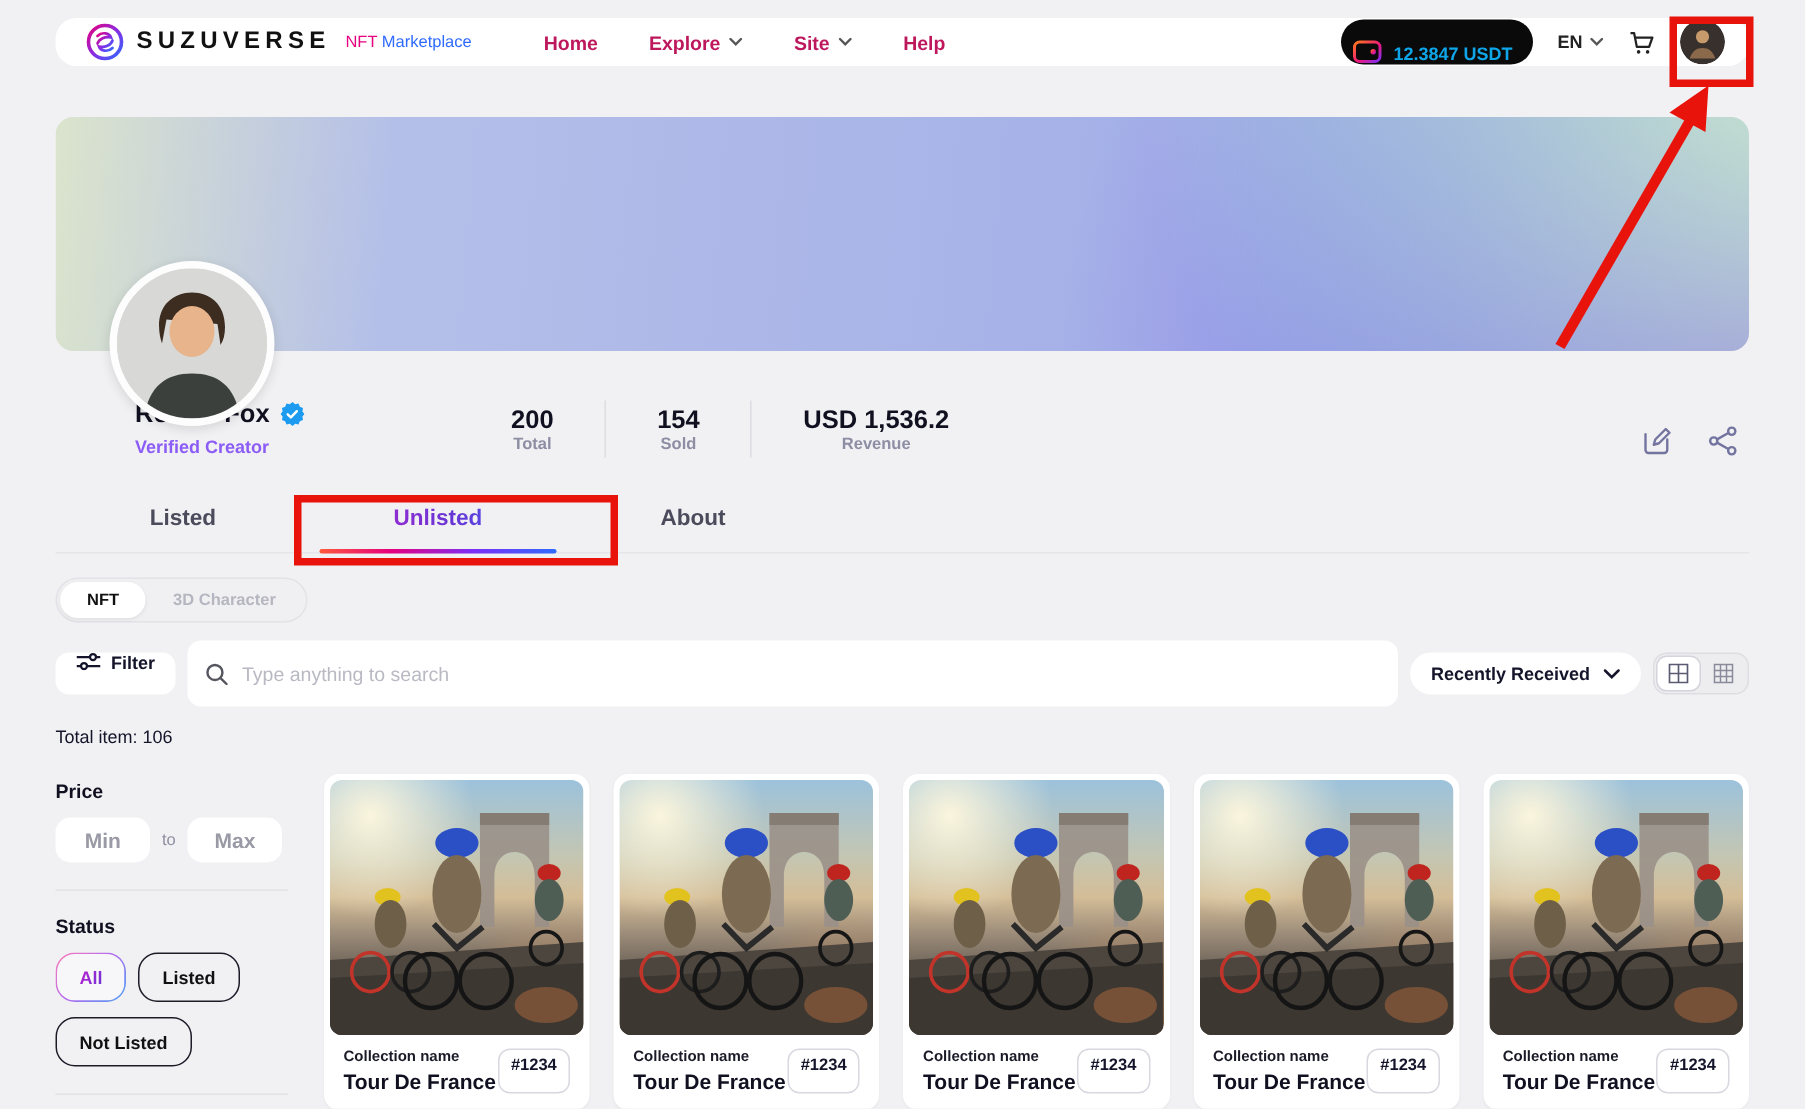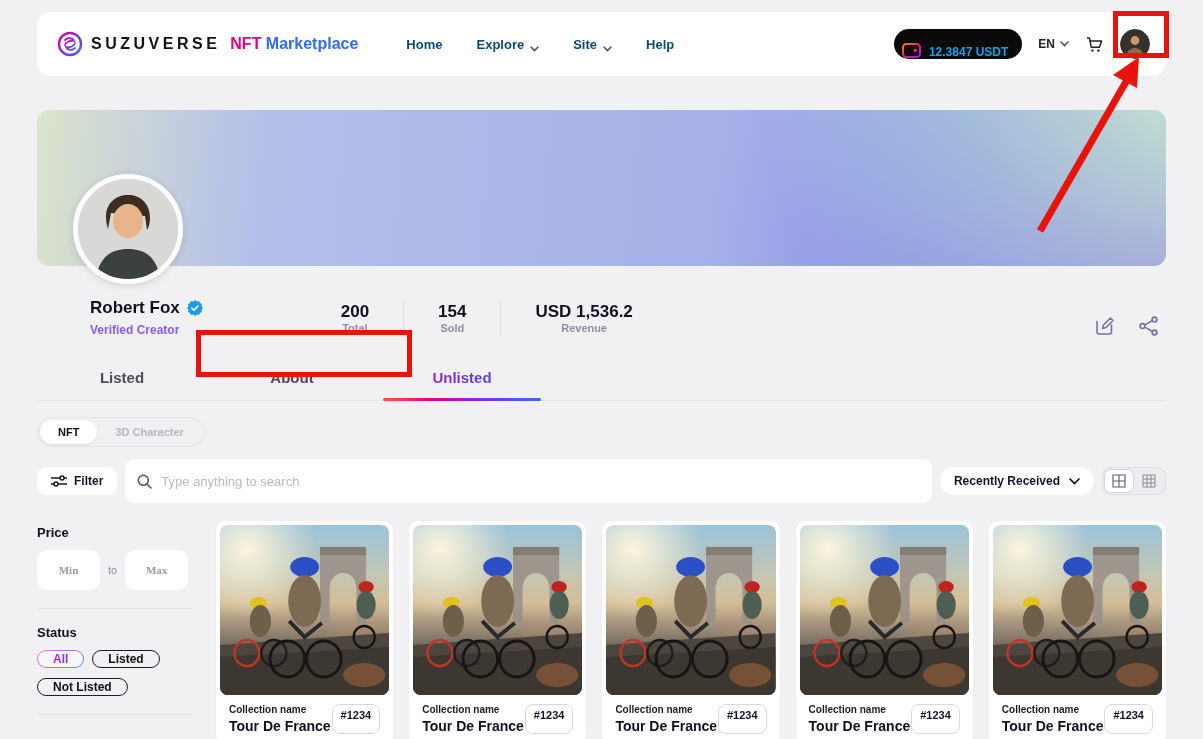--- a/index.html
+++ b/index.html
@@ -1,29 +1,29 @@
 <!DOCTYPE html>
 <html><head>
 <meta charset="utf-8">
 <style>
   * { margin:0; padding:0; box-sizing:border-box; }
   html,body { width:1203px; height:739px; overflow:hidden; background:#f1f1f3;
     font-family:"Liberation Sans", sans-serif; color:#14142b; position:relative; }
   .page { padding:0 37px; position:relative; }
 
   
-  .navbar { margin-top:12px; height:64px; background:#fff; border-radius:14px;
+  .navbar { margin-top:12px; height:32px; background:#fff; border-radius:14px;
     display:flex; align-items:center; padding:0 16px 0 20px; }
   .brand { display:flex; align-items:center; gap:8px; cursor:pointer; }
   .logo-icon { width:26px; height:26px; display:inline-flex; }
   .brand-name { font-size:16px; font-weight:700; letter-spacing:3.5px; color:#111; }
-  .brand-sub { font-size:16px; font-weight:700; margin-left:2px; }
+  .brand-sub { font-size:11px; font-weight:400; margin-left:2px; }
   .pink { color:#e6007e; } .blue { color:#2f6bff; }
   nav { display:flex; align-items:center; gap:34px; margin-left:48px; }
-  .nav-link { font-size:13px; font-weight:600; color:#0c4a6e; display:flex; align-items:flex-end; gap:6px; cursor:pointer; }
+  .nav-link { font-size:13px; font-weight:600; color:#be185d; display:flex; align-items:center; gap:6px; cursor:pointer; }
   .chev { display:inline-flex; }
   .nav-right { margin-left:auto; display:flex; align-items:center; gap:16px; }
   .wallet-pill { background:#0a0a0a; color:#0ea5e9; border-radius:16px; height:30px;
     display:flex; align-items:flex-end; gap:7px; padding:0 14px 0 8px; font-size:12px; font-weight:700; cursor:pointer; }
   .lang { font-size:12px; font-weight:700; color:#222; display:flex; align-items:center; gap:5px; cursor:pointer; }
   .cart-btn { display:inline-flex; cursor:pointer; }
   .nav-avatar { width:30px; height:30px; border-radius:50%; overflow:hidden; cursor:pointer; display:inline-flex; }
 
   
   .banner { margin-top:34px; height:156px; border-radius:12px;
@@ -60,47 +60,47 @@
     border-radius:2px; background:linear-gradient(90deg,#ff5a3c,#e6007e 30%,#7b2ff7 65%,#2f6bff 100%); }
 
   
   .type-toggle { margin-top:16px; display:inline-flex; background:#f0f0f3; border:1px solid #e2e2e8;
     border-radius:16px; padding:2px; }
   .type-btn { border-radius:14px; padding:6px 18px; font-size:11px; font-weight:700; color:#b6b6c0; cursor:pointer; }
   .type-btn.active { background:#fff; color:#111; box-shadow:0 1px 3px rgba(0,0,0,.08); }
 
   
   .toolbar { margin-top:12px; display:flex; align-items:center; gap:8px; }
-  .filter-btn { background:#fff; border-radius:9px; height:28px; display:flex; align-items:center;
+  .filter-btn { background:#fff; border-radius:9px; height:28px; display:flex; 
     gap:7px; padding:0 14px; font-size:12px; font-weight:700; cursor:pointer; }
   .searchbar { background:#fff; border-radius:9px; height:44px; flex:1; display:flex; align-items:center;
     gap:9px; padding:16px 12px; }
   .searchbar input { border:none; outline:none; flex:1; font-size:13px; font-family:inherit; color:#333; background:transparent; }
   .searchbar input::placeholder { color:#b9b9c3; }
   .sort-pill { background:#fff; border-radius:15px; height:28px; display:flex; align-items:center;
     gap:9px; padding:0 14px; font-size:12px; font-weight:700; color:#14142b; cursor:pointer; }
   .view-toggle { background:#ededf0; border:1px solid #dddde3; border-radius:9px; display:flex; padding:1px; }
   .view-btn { width:30px; height:24px; display:flex; align-items:center; justify-content:center;
     border-radius:7px; cursor:pointer; }
   .view-btn.active { background:#fff; border:1px solid #d4d4dc; }
 
   .total-line { margin-top:13px; font-size:12px; font-weight:500; color:#14142b; }
 
   
   .main { display:flex; margin-top:18px; gap:24px; }
   .side { width:155px; flex:none; }
   .f-head { font-size:13px; font-weight:700; color:#101020; margin:4px 0 10px; }
   .price-row { display:flex; align-items:center; gap:8px; }
-  .price-input { width:63px; height:40px; background:#fff; border:none; border-radius:10px;
-    text-align:center; font-size:11px; font-family:Liberation Serif, serif; color:#333; outline:none; }
+  .price-input { width:63px; height:30px; background:#fff; border:none; border-radius:10px;
+    text-align:center; font-size:14px; font-family:Liberation Sans, sans-serif; color:#333; outline:none; }
   .price-input::placeholder { color:#9a9aa6; font-weight:600; }
   .to-lbl { font-size:11px; color:#8d8da0; }
   .hdiv { height:1px; background:#e2e2e7; margin:18px 0 16px; }
   .pill-row { display:flex; gap:8px; flex-wrap:wrap; }
-  .pill { height:18px; border-radius:13px; padding:0 15px; display:inline-flex; align-items:center;
+  .pill { height:33px; border-radius:13px; padding:0 15px; display:inline-flex; align-items:center;
     font-size:12px; font-weight:700; cursor:pointer; background:#f1f1f3; border:1.5px solid #1c1c28; color:#111; }
   .pill.grad { border:1.5px solid transparent;
     background:linear-gradient(#f7f7f9,#f7f7f9) padding-box, linear-gradient(135deg,#ff7ab8,#b06cf0 50%,#4aa0f5) border-box; }
   .pill.grad .pl { background:linear-gradient(120deg,#c01fd0,#6a35d4); -webkit-background-clip:text;
     background-clip:text; color:transparent; }
   .pill + .pill { }
   .pill-row { margin-bottom:10px; }
 
   
   .gridwrap { flex:1; }
@@ -273,22 +273,22 @@
             <circle cx="16.5" cy="17.5" r="2.4" fill="none" stroke="#7474a0" stroke-width="1.6"></circle>
             <path d="M6.7 9.9l7.5-4.2M6.7 12.1l7.5 4.2" stroke="#7474a0" stroke-width="1.6"></path>
           </svg>
       </span>
     </div>
   </div>
 
   
   <div class="tabbar">
     <div class="tab">Listed</div>
+    <div class="tab active">Unlisted</div>
     <div class="tab">About</div>
-    <div class="tab active">Unlisted</div>
   </div>
 
   
   <div class="type-toggle">
     <span class="type-btn active">NFT</span>
     <span class="type-btn">3D Character</span>
   </div>
 
   
   <div class="toolbar">
@@ -326,20 +326,21 @@
           </svg>
       </span>
       <span class="view-btn">
         <svg width="14" height="14" viewBox="0 0 14 14">
             <path d="M1 1h12v12H1zM5 1v12M9 1v12M1 5h12M1 9h12" fill="none" stroke="#8a8a9a" stroke-width="1"></path>
           </svg>
       </span>
     </div>
   </div>
 
+  <div class="total-line">Total item: 106</div>
 
   
   <div class="main">
     <aside class="side">
       <div class="f-head">Price</div>
       <div class="price-row">
         <input class="price-input" type="text" placeholder="Min" style="">
         <span class="to-lbl">to</span>
         <input class="price-input" type="text" placeholder="Max" style="">
       </div>

